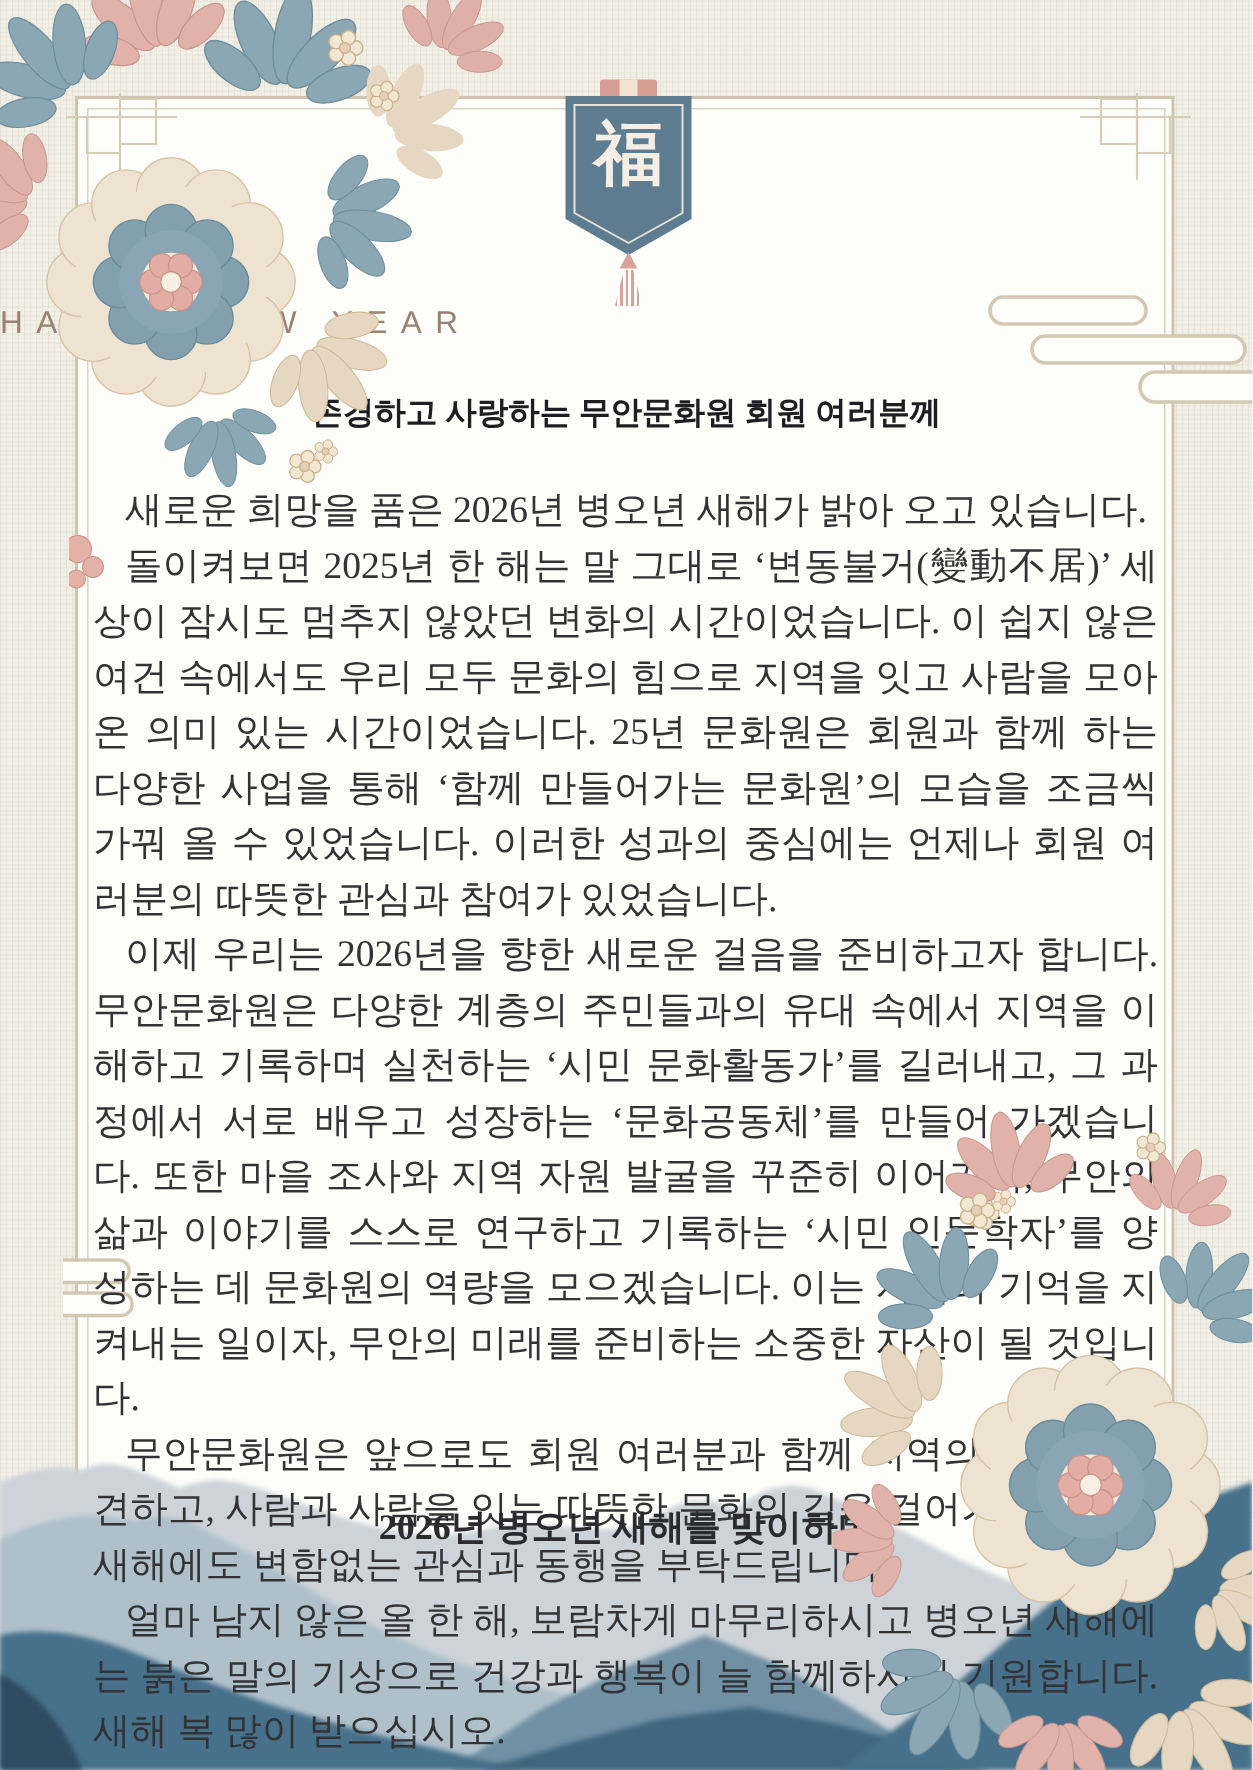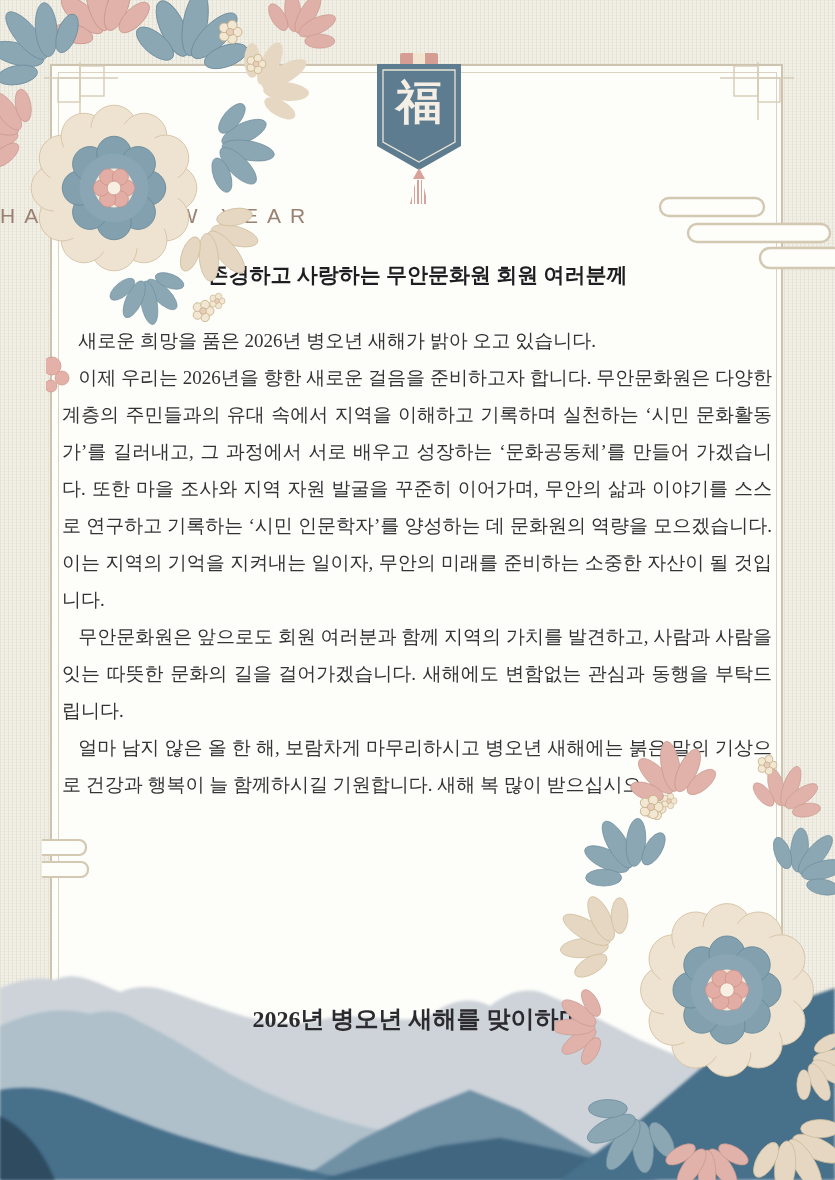--- a/index.html
+++ b/index.html
@@ -30,21 +30,21 @@
   .tassel-fringe{left:410px;top:180px;width:18px;height:24px;z-index:32;
     background:repeating-linear-gradient(90deg,#d8a199 0 1.6px,rgba(0,0,0,0) 1.6px 3.6px);
     clip-path:polygon(33% 0,67% 0,100% 100%,0 100%);}
   
   .greeting{left:0;top:204px;width:100%;text-align:left;z-index:25;
     font-family:"Liberation Sans","DejaVu Sans",sans-serif;
     font-size:21px;letter-spacing:9px;color:#9a8172;}
   .salutation{left:0;top:261px;width:100%;text-align:center;z-index:25;
     font-size:21px;font-weight:700;color:#1e1e22;}
   .letter-body{left:62px;top:322px;width:710px;z-index:25;
-    font-size:19px;line-height:37px;color:#333336;text-align:justify;}
+    font-size:25px;line-height:37px;color:#333336;text-align:justify;}
   .letter-body p{margin:0;text-indent:.85em;}
   .closing{left:0;top:1000px;width:100%;text-align:center;z-index:45;
     font-size:24px;font-weight:700;line-height:39px;color:#2b2b2f;}
   
   .mountains{left:0;top:940px;z-index:20;}
   .flowers-tl{left:-18px;top:-14px;z-index:60;}
   .flowers-br{left:555px;top:735px;z-index:50;}
   .sprig-title{left:191px;top:291px;z-index:26;}
   .sprig-body{left:643px;top:793px;z-index:26;}
   .sprig-left{left:46px;top:348px;z-index:4;}
@@ -100,20 +100,21 @@
   </svg>
   <div class="layer banner-char">福</div>
   <div class="layer tassel-arrow"></div>
   <div class="layer tassel-fringe"></div>
 
   <div class="layer greeting">HAPPY NEW YEAR</div>
   <div class="layer salutation">존경하고 사랑하는 무안문화원 회원 여러분께</div>
 
   <div class="layer letter-body">
     <p>새로운 희망을 품은 2026년 병오년 새해가 밝아 오고 있습니다.</p>
+    <p>돌이켜보면 2025년 한 해는 말 그대로 ‘변동불거(變動不居)’ 세상이 잠시도 멈추지 않았던 변화의 시간이었습니다. 이 쉽지 않은 여건 속에서도 우리 모두 문화의 힘으로 지역을 잇고 사람을 모아 온 의미 있는 시간이었습니다. 25년 문화원은 회원과 함께 하는 다양한 사업을 통해 ‘함께 만들어가는 문화원’의 모습을 조금씩 가꿔 올 수 있었습니다. 이러한 성과의 중심에는 언제나 회원 여러분의 따뜻한 관심과 참여가 있었습니다.</p>
     <p>이제 우리는 2026년을 향한 새로운 걸음을 준비하고자 합니다. 무안문화원은 다양한 계층의 주민들과의 유대 속에서 지역을 이해하고 기록하며 실천하는 ‘시민 문화활동가’를 길러내고, 그 과정에서 서로 배우고 성장하는 ‘문화공동체’를 만들어 가겠습니다. 또한 마을 조사와 지역 자원 발굴을 꾸준히 이어가며, 무안의 삶과 이야기를 스스로 연구하고 기록하는 ‘시민 인문학자’를 양성하는 데 문화원의 역량을 모으겠습니다. 이는 지역의 기억을 지켜내는 일이자, 무안의 미래를 준비하는 소중한 자산이 될 것입니다.</p>
     <p>무안문화원은 앞으로도 회원 여러분과 함께 지역의 가치를 발견하고, 사람과 사람을 잇는 따뜻한 문화의 길을 걸어가겠습니다. 새해에도 변함없는 관심과 동행을 부탁드립니다.</p>
     <p>얼마 남지 않은 올 한 해, 보람차게 마무리하시고 병오년 새해에는 붉은 말의 기상으로 건강과 행복이 늘 함께하시길 기원합니다. 새해 복 많이 받으십시오.</p>
   </div>
 
   <div class="layer closing">
     <div>2026년 병오년 새해를 맞이하며</div>
   </div>
 
   <svg class="layer mountains" width="835" height="240">

